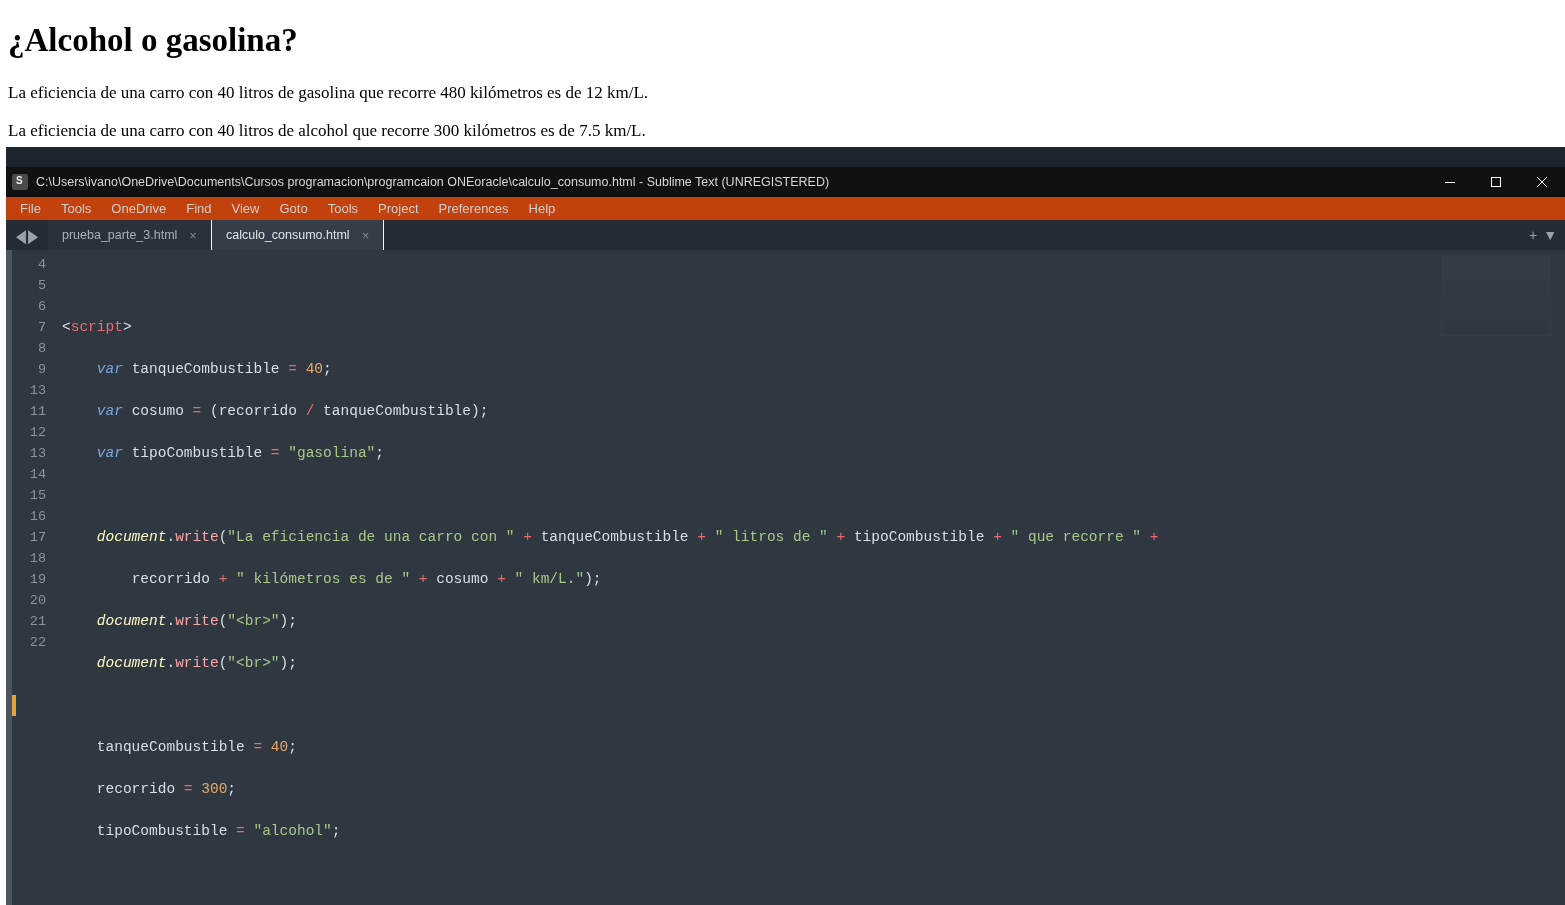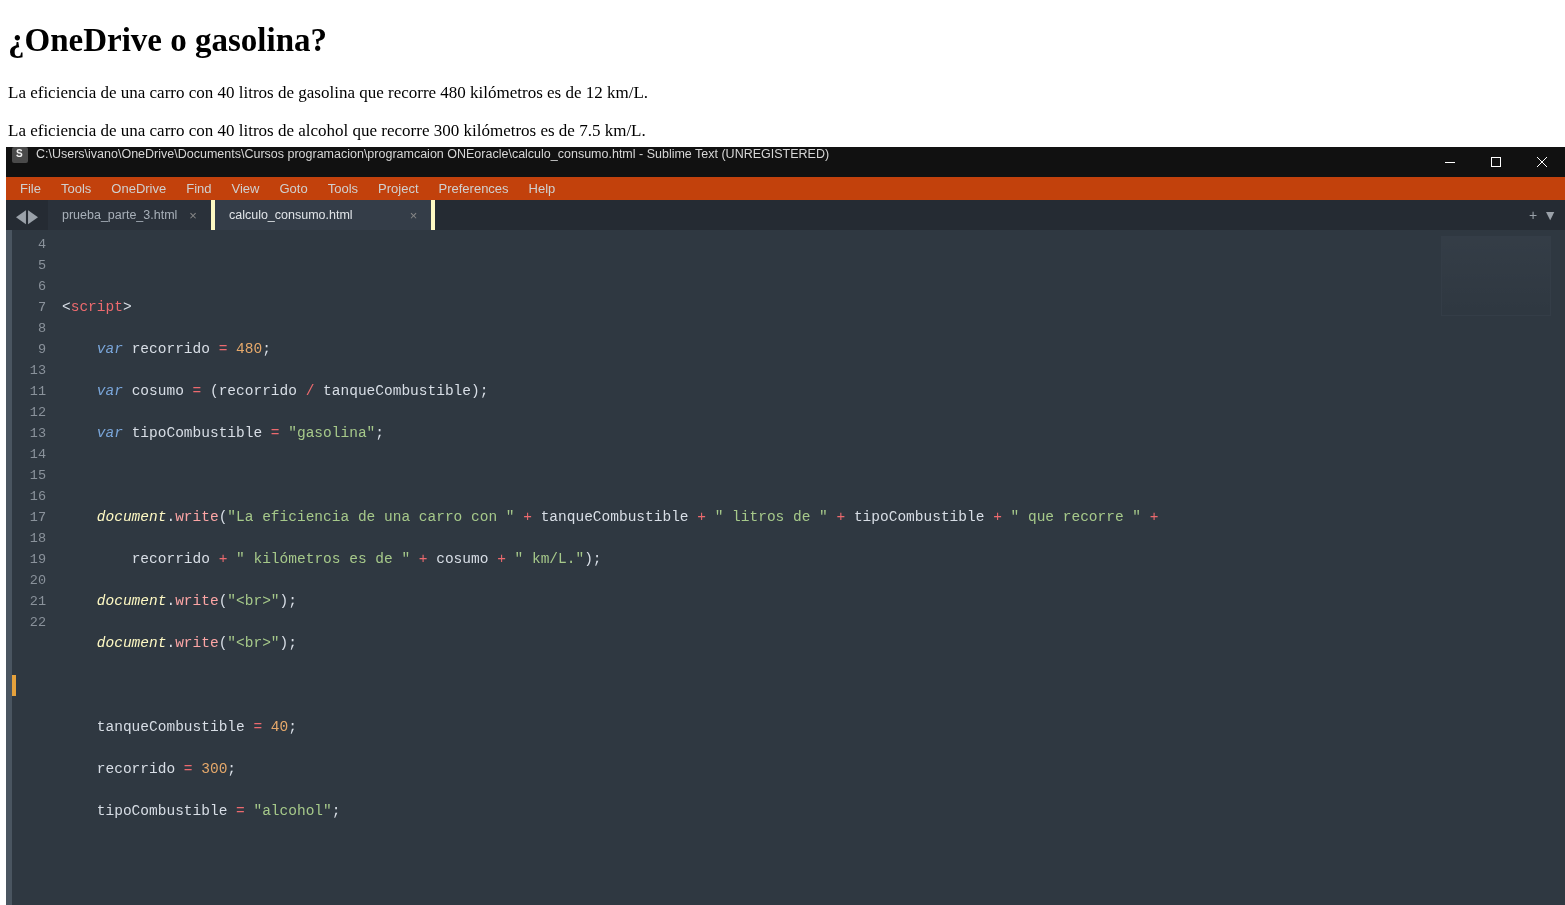--- a/index.html
+++ b/index.html
@@ -1,33 +1,33 @@
 <!DOCTYPE html>
 <html><head>
 <meta charset="utf-8">
 <style>
   * { margin:0; padding:0; box-sizing:border-box; }
   body { font-family:"Times New Roman", serif; font-size:17px; background:#fff; color:#000; width:1565px; height:905px; overflow:hidden; }
   .browser-area { padding:10px 8px 0 8px; }
   .browser-area h1 { font-size:33px; font-weight:bold; margin:12px 0 24px 0; }
   .browser-area p { margin:8px 0 18px 0; font-size:17px; }
   .sublime-window { position:absolute; left:6px; top:147px; right:0; bottom:0; background:#1e252c; font-family:"Segoe UI","Helvetica Neue",Arial,sans-serif; color:#cfd2d6; display:flex; flex-direction:column; }
-  .titlebar { height:30px; background:#111; display:flex; padding:0 0 0 6px; font-size:12.5px; color:#d7d7d7; }
+  .titlebar { height:30px; background:#111; display:flex; align-items:center; padding:0 0 0 6px; font-size:12.5px; color:#d7d7d7;margin-top:20px; }
   .titlebar .app-icon { width:16px; height:16px; background:#4a4a4a; border-radius:2px; margin-right:8px; position:relative; }
   .titlebar .app-icon::after{ content:"S"; color:#f0f0f0; font-weight:bold; font-size:10px; position:absolute; left:4px; top:1px; }
   .titlebar .title-text { flex:1; }
   .titlebar .win-controls { display:flex; height:100%; }
   .win-btn { width:46px; height:30px; display:flex; align-items:center; justify-content:center; color:#fff; }
   .menubar { height:26px; background:#c2410c; display:flex; align-items:center; padding:0 4px; font-size:13px; color:#d0d0d0; }
   .menubar span { padding:4px 10px; }
   .tabbar { height:30px; background:#252b33; display:flex; align-items:flex-end; position:relative; }
   .tab-nav { display:flex; align-items:center; padding:0 10px; height:100%; color:#9aa1a9; font-size:13px; gap:2px; }
   .tab-nav span { display:inline-block; transform:scaleY(1.4); }
-  .tab { height:30px; display:flex; align-items:center; padding:8px 14px; font-size:12.5px; color:#a8b0b9; background:#2a313a; border-right:4px solid #fef9c3; position:relative; }
-  .tab.active { background:#343d48; color:#e0e4e8;gap:45px; }
+  .tab { height:30px; display:flex; align-items:center; padding:8px 14px; font-size:12.5px; color:#a8b0b9; background:#2a313a; border-right:1px solid #fef9c3; position:relative; }
+  .tab.active { background:#343d48; color:#e0e4e8; }
   .tab .tab-close { margin-left:12px; color:#888; font-size:13px; line-height:1; }
   .tab-controls { position:absolute; right:8px; top:0; height:100%; display:flex; align-items:center; gap:6px; color:#9aa1a9; font-size:14px; }
   .editor-area { flex:1; background:#2f3841; display:flex; position:relative; font-family:Consolas,"Courier New",monospace; font-size:14.5px; }
   .left-border { width:6px; background:#4a5560; }
   .gutter { width:44px; background:#2f3841; color:#8a929b; text-align:right; padding:4px 10px 0 0; line-height:21px; font-size:13.5px; }
   .code-body { flex:1; padding:4px 0 0 6px; line-height:21px; white-space:pre; color:#d8dee6; position:relative; }
   .code-body .line { display:block; min-height:21px; }
   .cursor-line-marker { position:absolute; left:-50px; top:0; width:4px; height:21px; background:#e6a23c; }
   .minimap { position:absolute; right:14px; top:6px; width:110px; height:80px; background:linear-gradient(#3a434d,#2f3841); opacity:.5; border:1px solid #3a434d; }
   .t-red { color:#ec6a6e; }
@@ -37,21 +37,21 @@
   .t-white { color:#d8dee6; }
   .t-op { color:#ec6a6e; }
   .t-name { color:#d8dee6; }
   .t-method { color:#fca5a5; }
   .t-doc { color:#fef9c3; font-style:italic; }
 </style>
 </head>
 <body>
 
 <div class="browser-area">
-  <h1>¿OneDrive o gasolina?</h1>
+  <h1>¿Alcohol o gasolina?</h1>
   <p>La eficiencia de una carro con 40 litros de gasolina que recorre 480 kilómetros es de 12 km/L.</p>
   <p>La eficiencia de una carro con 40 litros de alcohol que recorre 300 kilómetros es de 7.5 km/L.</p>
 </div>
 
 <div class="sublime-window">
   <div class="titlebar">
     <div class="app-icon"></div>
     <div class="title-text">C:\Users\ivano\OneDrive\Documents\Cursos programacion\programcaion ONEoracle\calculo_consumo.html - Sublime Text (UNREGISTERED)</div>
     <div class="win-controls">
       <div class="win-btn">
@@ -126,21 +126,21 @@
       <div>18</div>
       <div>19</div>
       <div>20</div>
       <div></div>
       <div>21</div>
       <div>22</div>
     </div>
     <div class="code-body">
 <span class="line"> </span>
 <span class="line"><span class="t-white">&lt;</span><span class="t-red">script</span><span class="t-white">&gt;</span></span>
-<span class="line">    <span class="t-blue">var</span> <span class="t-name">recorrido</span> <span class="t-op">=</span> <span class="t-orange">480</span><span class="t-white">;</span></span>
+<span class="line">    <span class="t-blue">var</span> <span class="t-name">tanqueCombustible</span> <span class="t-op">=</span> <span class="t-orange">40</span><span class="t-white">;</span></span>
 <span class="line">    <span class="t-blue">var</span> <span class="t-name">cosumo</span> <span class="t-op">=</span> <span class="t-white">(</span><span class="t-name">recorrido</span> <span class="t-op">/</span> <span class="t-name">tanqueCombustible</span><span class="t-white">)</span><span class="t-white">;</span></span>
 <span class="line">    <span class="t-blue">var</span> <span class="t-name">tipoCombustible</span> <span class="t-op">=</span> <span class="t-green">"gasolina"</span><span class="t-white">;</span></span>
 <span class="line"> </span>
 <span class="line">    <span class="t-doc">document</span><span class="t-white">.</span><span class="t-method">write</span><span class="t-white">(</span><span class="t-green">"La eficiencia de una carro con "</span> <span class="t-op">+</span> <span class="t-name">tanqueCombustible</span> <span class="t-op">+</span> <span class="t-green">" litros de "</span> <span class="t-op">+</span> <span class="t-name">tipoCombustible</span> <span class="t-op">+</span> <span class="t-green">" que recorre "</span> <span class="t-op">+</span> </span>
 <span class="line">        <span class="t-name">recorrido</span> <span class="t-op">+</span> <span class="t-green">" kilómetros es de "</span> <span class="t-op">+</span> <span class="t-name">cosumo</span> <span class="t-op">+</span> <span class="t-green">" km/L."</span><span class="t-white">)</span><span class="t-white">;</span></span>
 <span class="line">    <span class="t-doc">document</span><span class="t-white">.</span><span class="t-method">write</span><span class="t-white">(</span><span class="t-green">"&lt;br&gt;"</span><span class="t-white">)</span><span class="t-white">;</span></span>
 <span class="line">    <span class="t-doc">document</span><span class="t-white">.</span><span class="t-method">write</span><span class="t-white">(</span><span class="t-green">"&lt;br&gt;"</span><span class="t-white">)</span><span class="t-white">;</span></span>
 <span class="line" style="position:relative;"><span class="cursor-line-marker"></span> </span>
 <span class="line">    <span class="t-name">tanqueCombustible</span> <span class="t-op">=</span> <span class="t-orange">40</span><span class="t-white">;</span></span>
 <span class="line">    <span class="t-name">recorrido</span> <span class="t-op">=</span> <span class="t-orange">300</span><span class="t-white">;</span></span>

